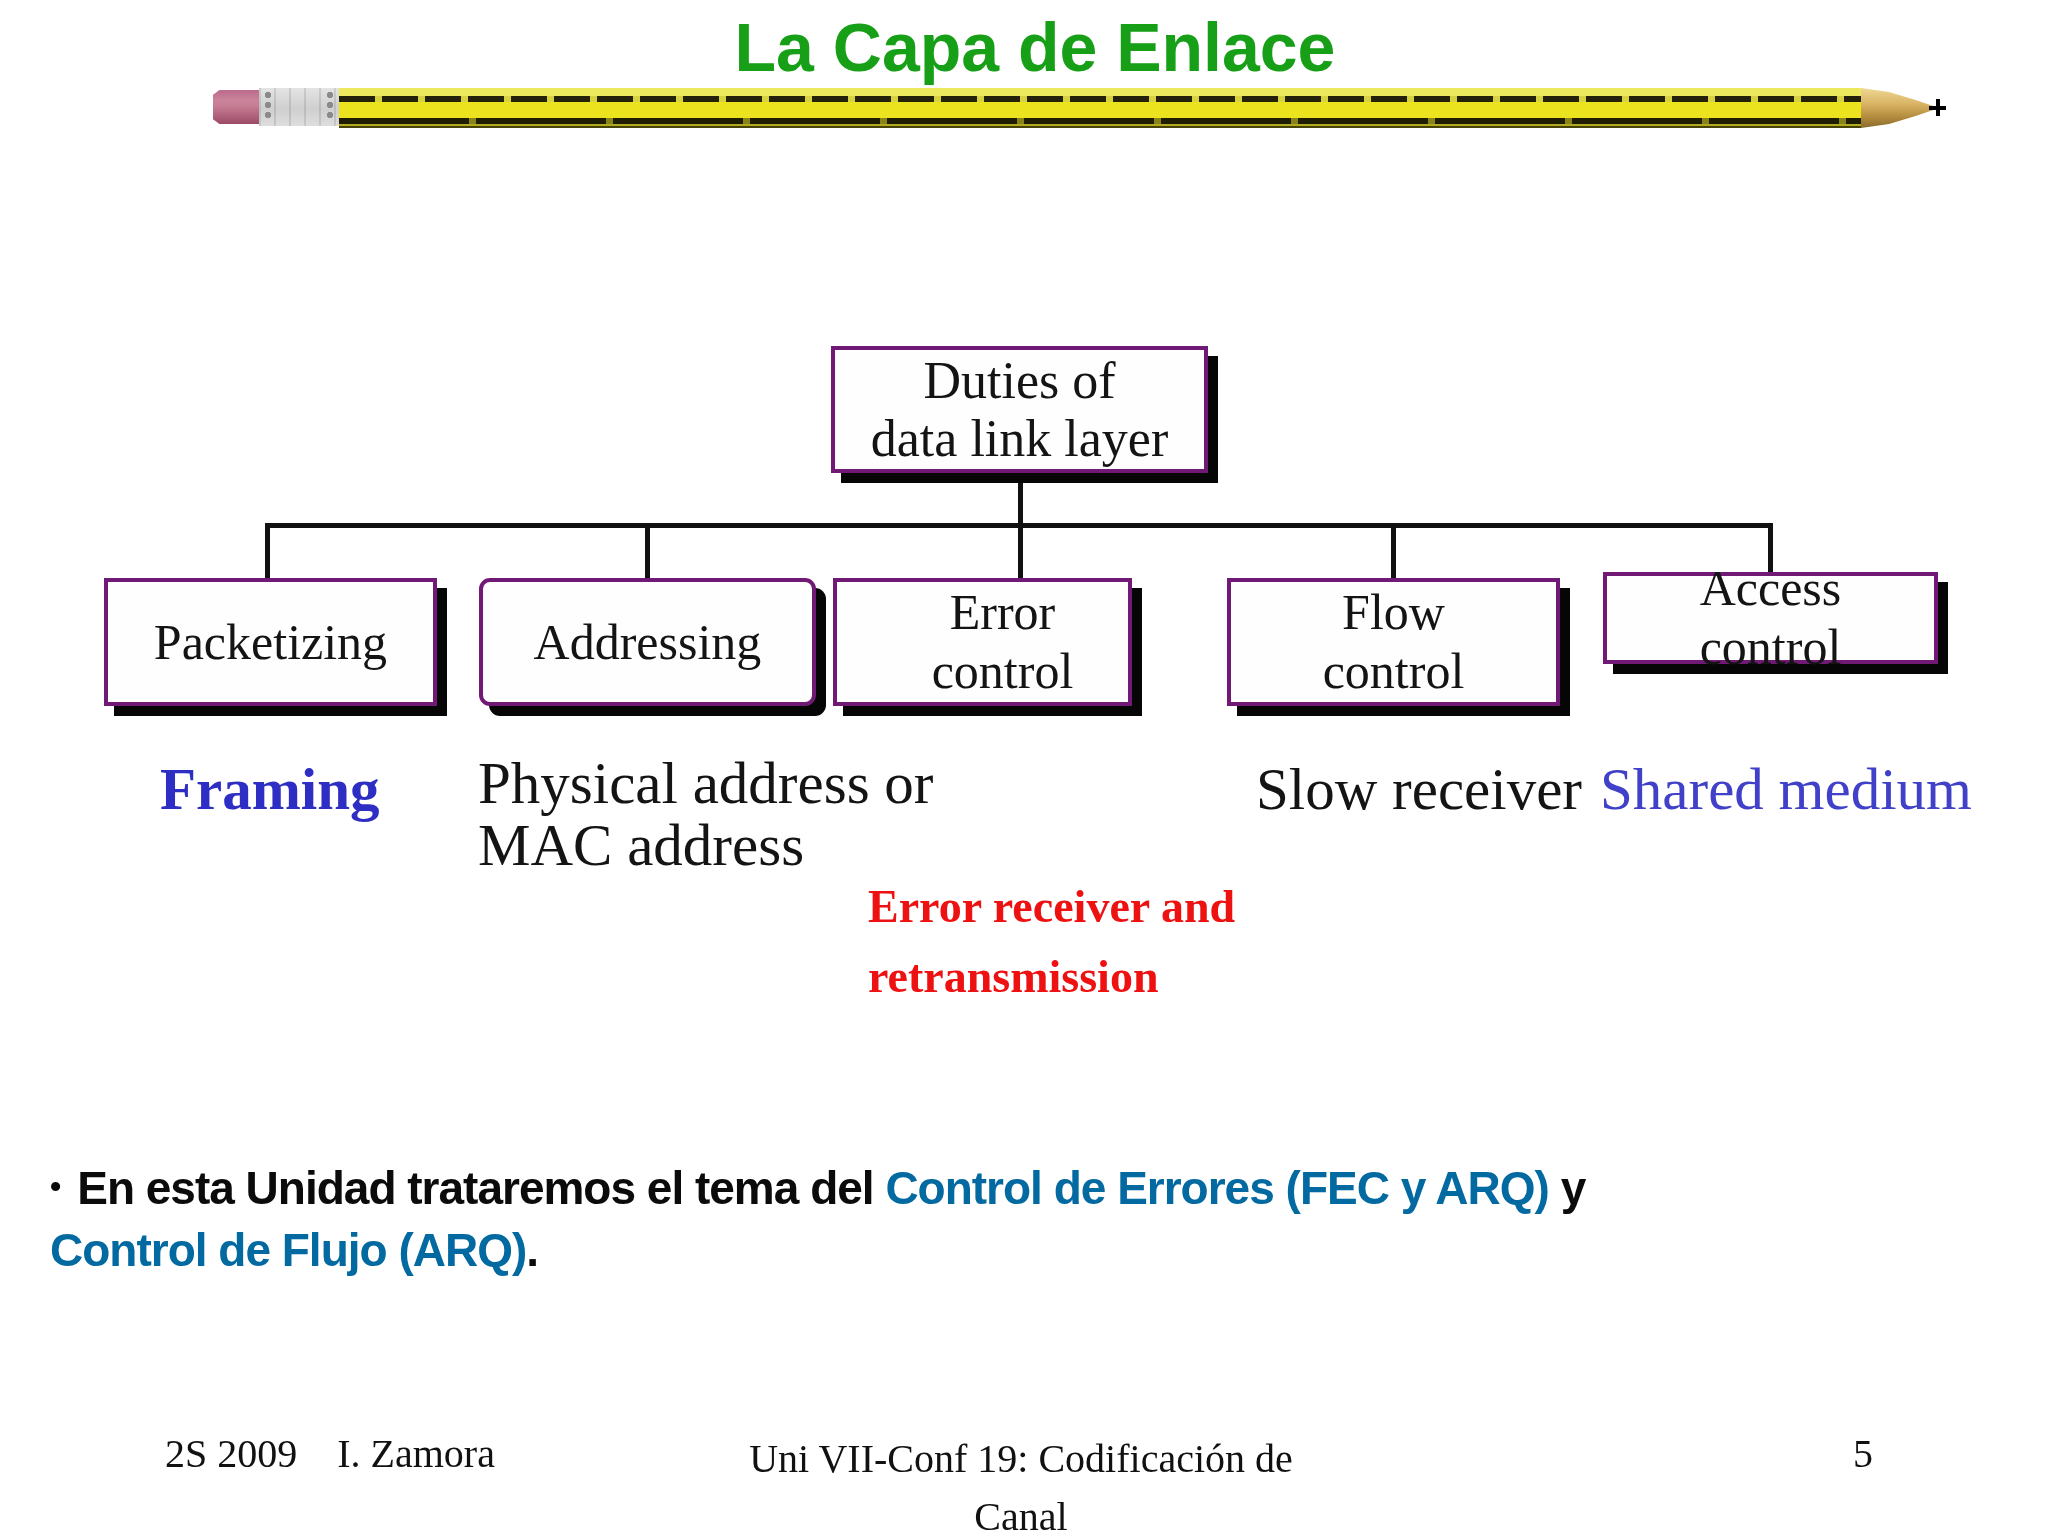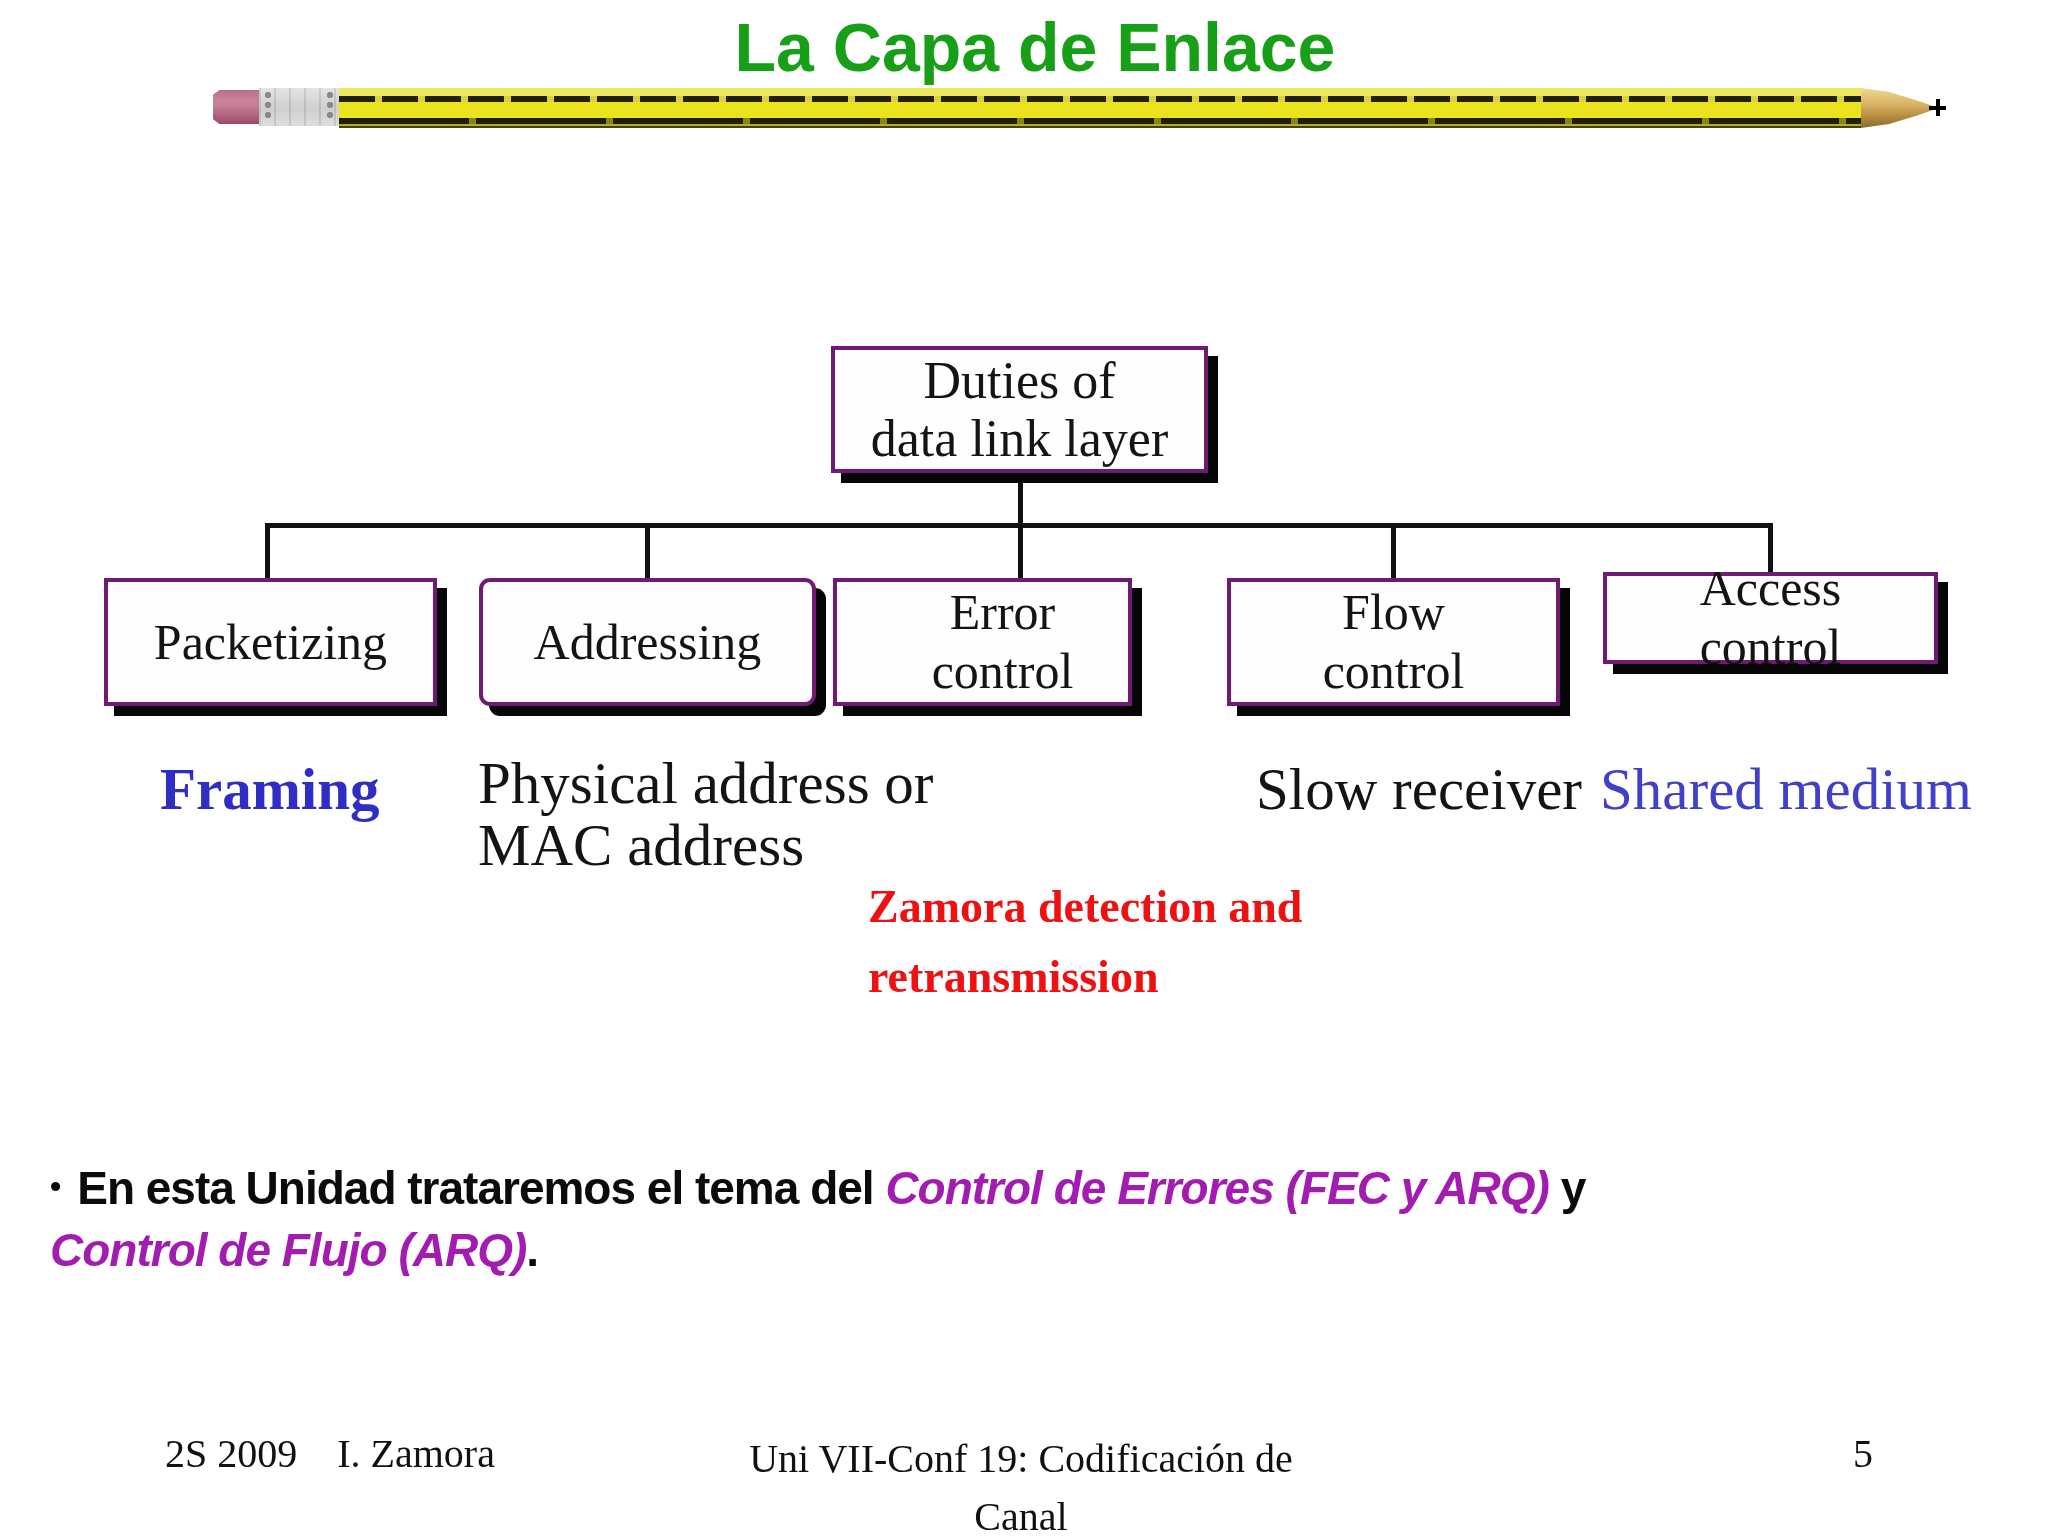--- a/index.html
+++ b/index.html
@@ -64,21 +64,21 @@
   .note-blue{color:#2e2ec4;font-weight:bold;}
   .note-blue2{color:#4040c8;}
   .note-red{color:#ee1111;font-weight:bold;line-height:70px;font-size:46px;}
   
   .bullet{
     position:absolute;left:50px;top:1155px;width:1950px;
     font-family:"Liberation Sans","DejaVu Sans",sans-serif;
     font-weight:bold;font-size:46px;line-height:62px;letter-spacing:-1px;color:#0b0b0b;
   }
   .bullet .dot{font-size:32px;vertical-align:7px;margin-right:16px;letter-spacing:0;}
-  .pink{color:#a21caf;font-style:italic;}
+  .pink{color:#0369a1;}
   
   .footer-left{position:absolute;left:165px;top:1430px;font-size:40px;color:#111;white-space:pre;}
   .footer-center{position:absolute;left:600px;top:1430px;width:842px;text-align:center;font-size:40px;line-height:58px;color:#111;}
   .footer-page{position:absolute;left:1853px;top:1430px;font-size:40px;color:#111;}
 </style>
 </head>
 <body>
 
 <div class="slide">
 
@@ -131,21 +131,21 @@
     <div class="ln">Access</div>
     <div class="ln">control</div>
   </div>
 
   <div class="note note-blue" style="left:160px;top:758px;">Framing</div>
   <div class="note" style="left:478px;top:752px;">
     <div>Physical address or</div>
     <div>MAC address</div>
   </div>
   <div class="note note-red" style="left:868px;top:872px;">
-    <div>Zamora detection and</div>
+    <div>Error receiver and</div>
     <div>retransmission</div>
   </div>
   <div class="note" style="left:1256px;top:758px;">Slow receiver</div>
   <div class="note note-blue2" style="left:1600px;top:758px;">Shared medium</div>
 
   <div class="bullet">
     <div><span class="dot">•</span><span>En esta Unidad trataremos el tema del </span><span class="pink">Control de Errores (FEC y ARQ)</span><span> y</span></div>
     <div><span class="pink">Control de Flujo (ARQ)</span><span>.</span></div>
   </div>
 

